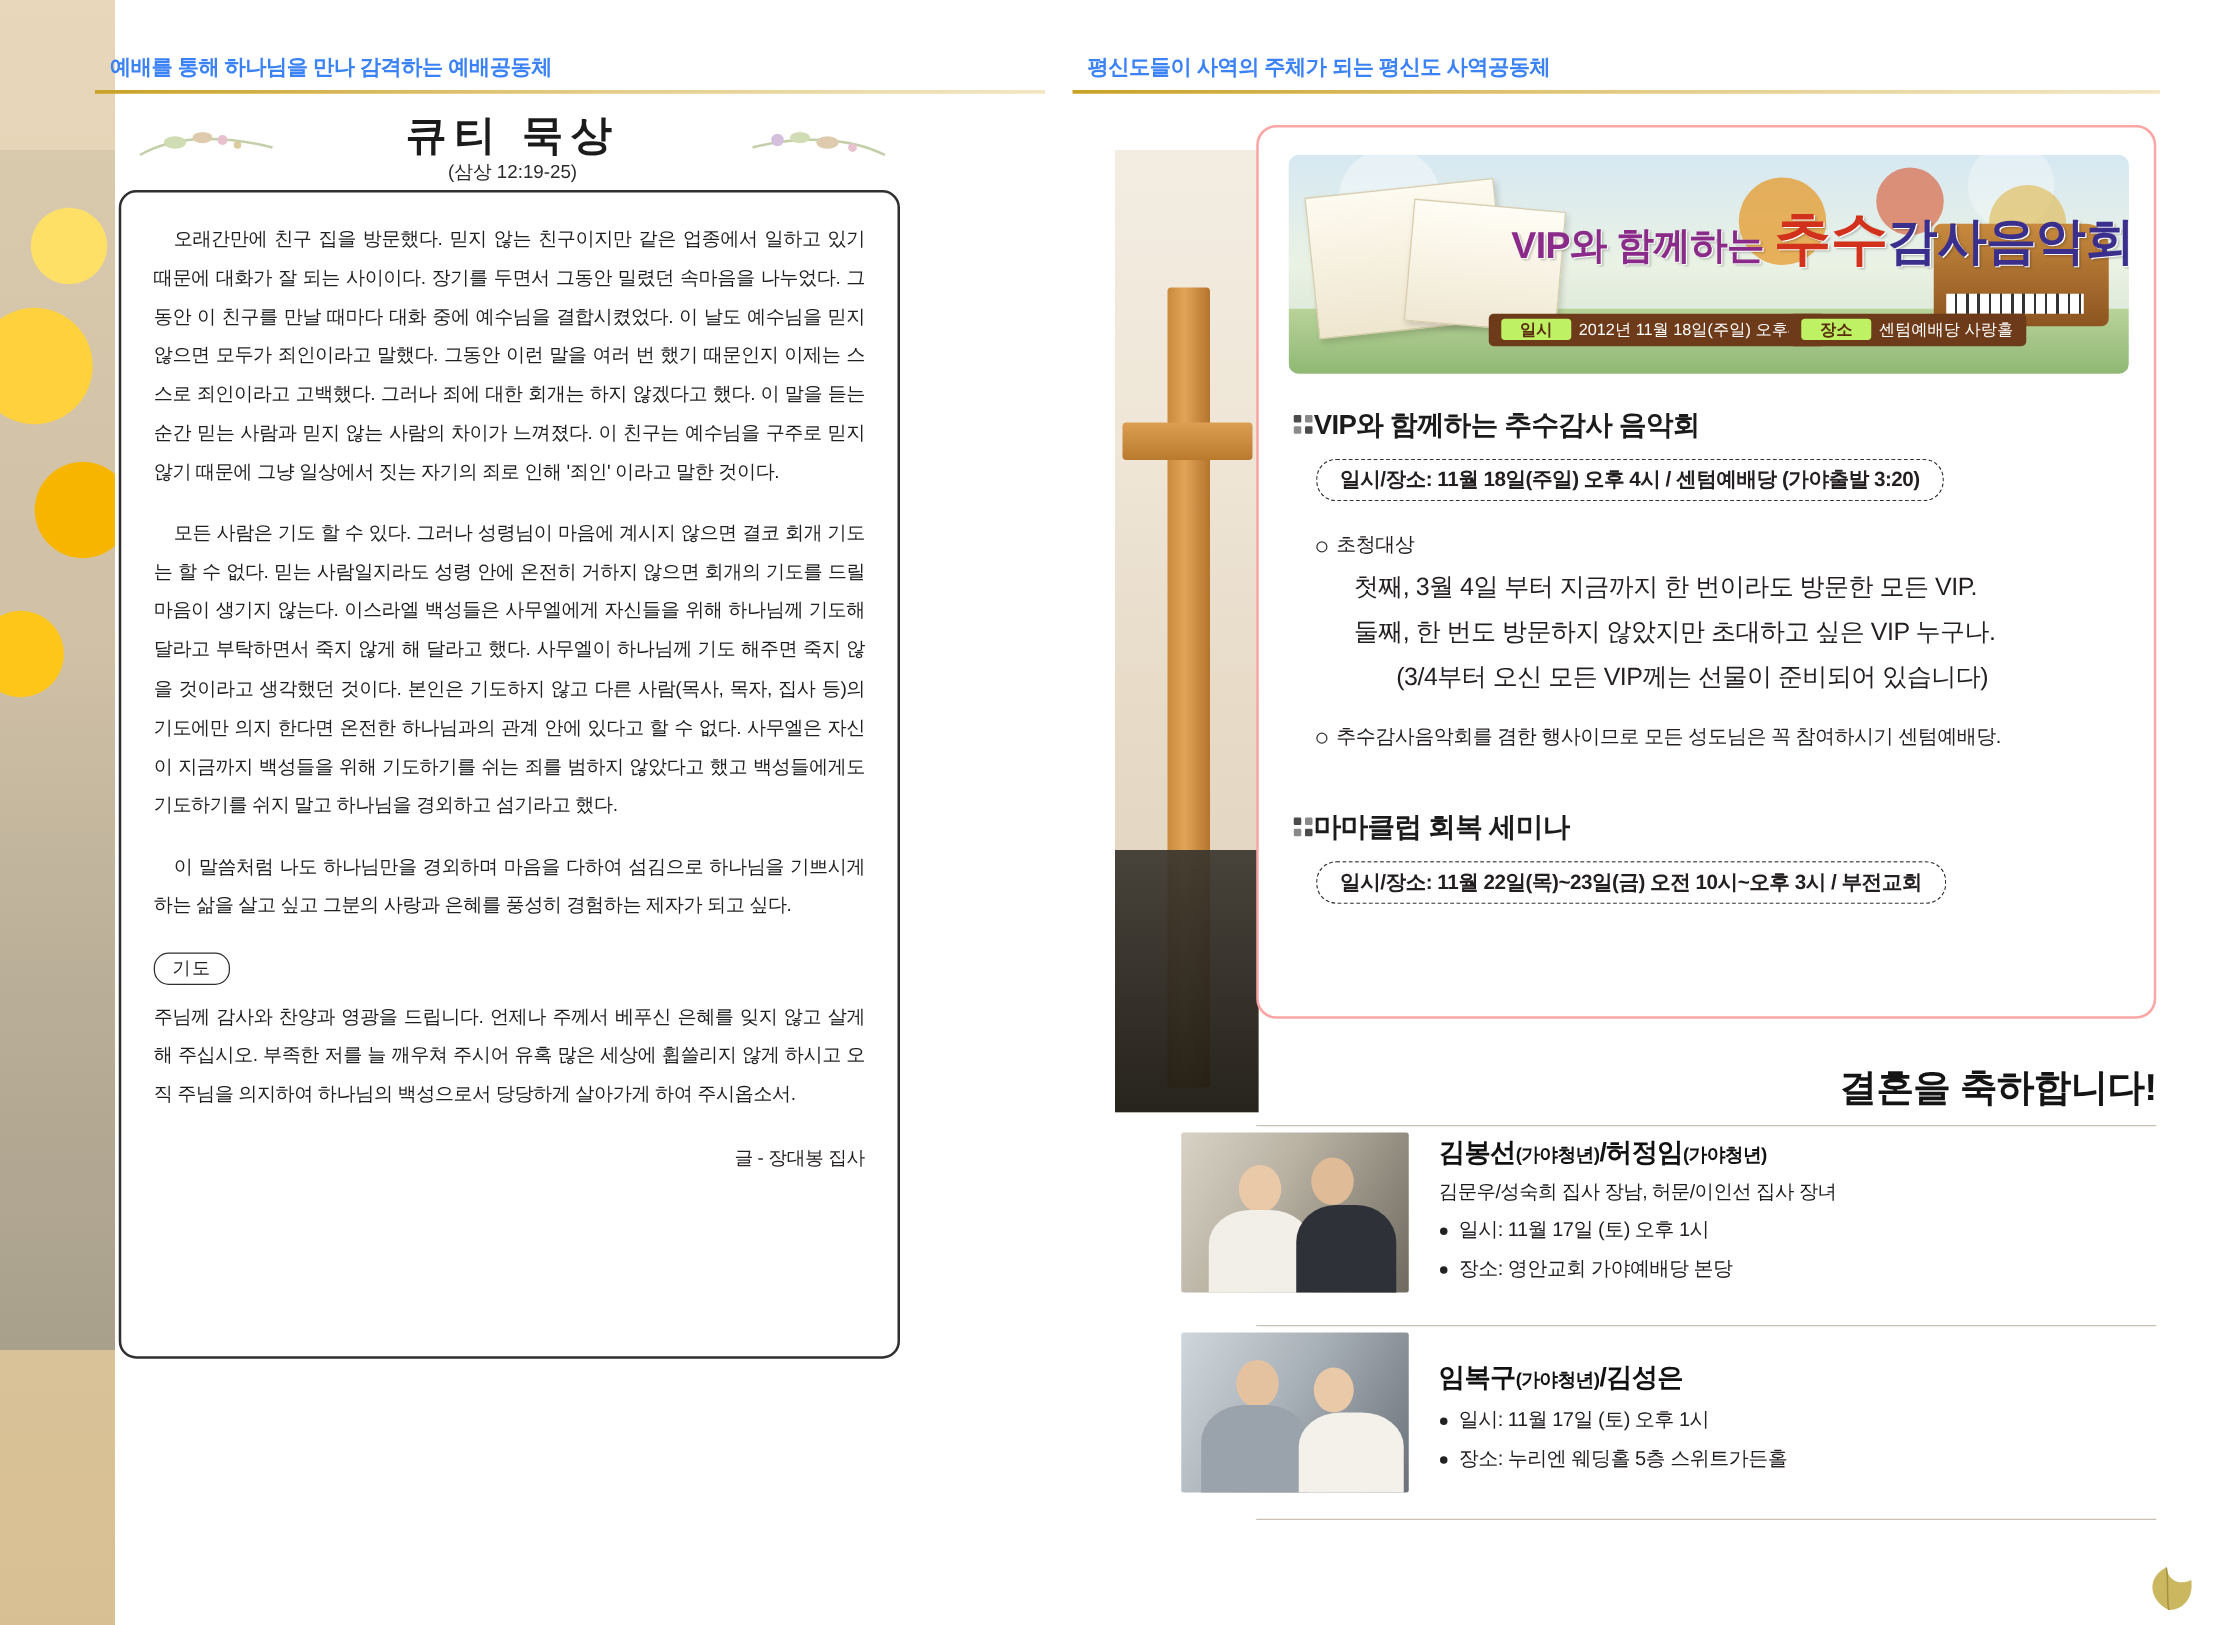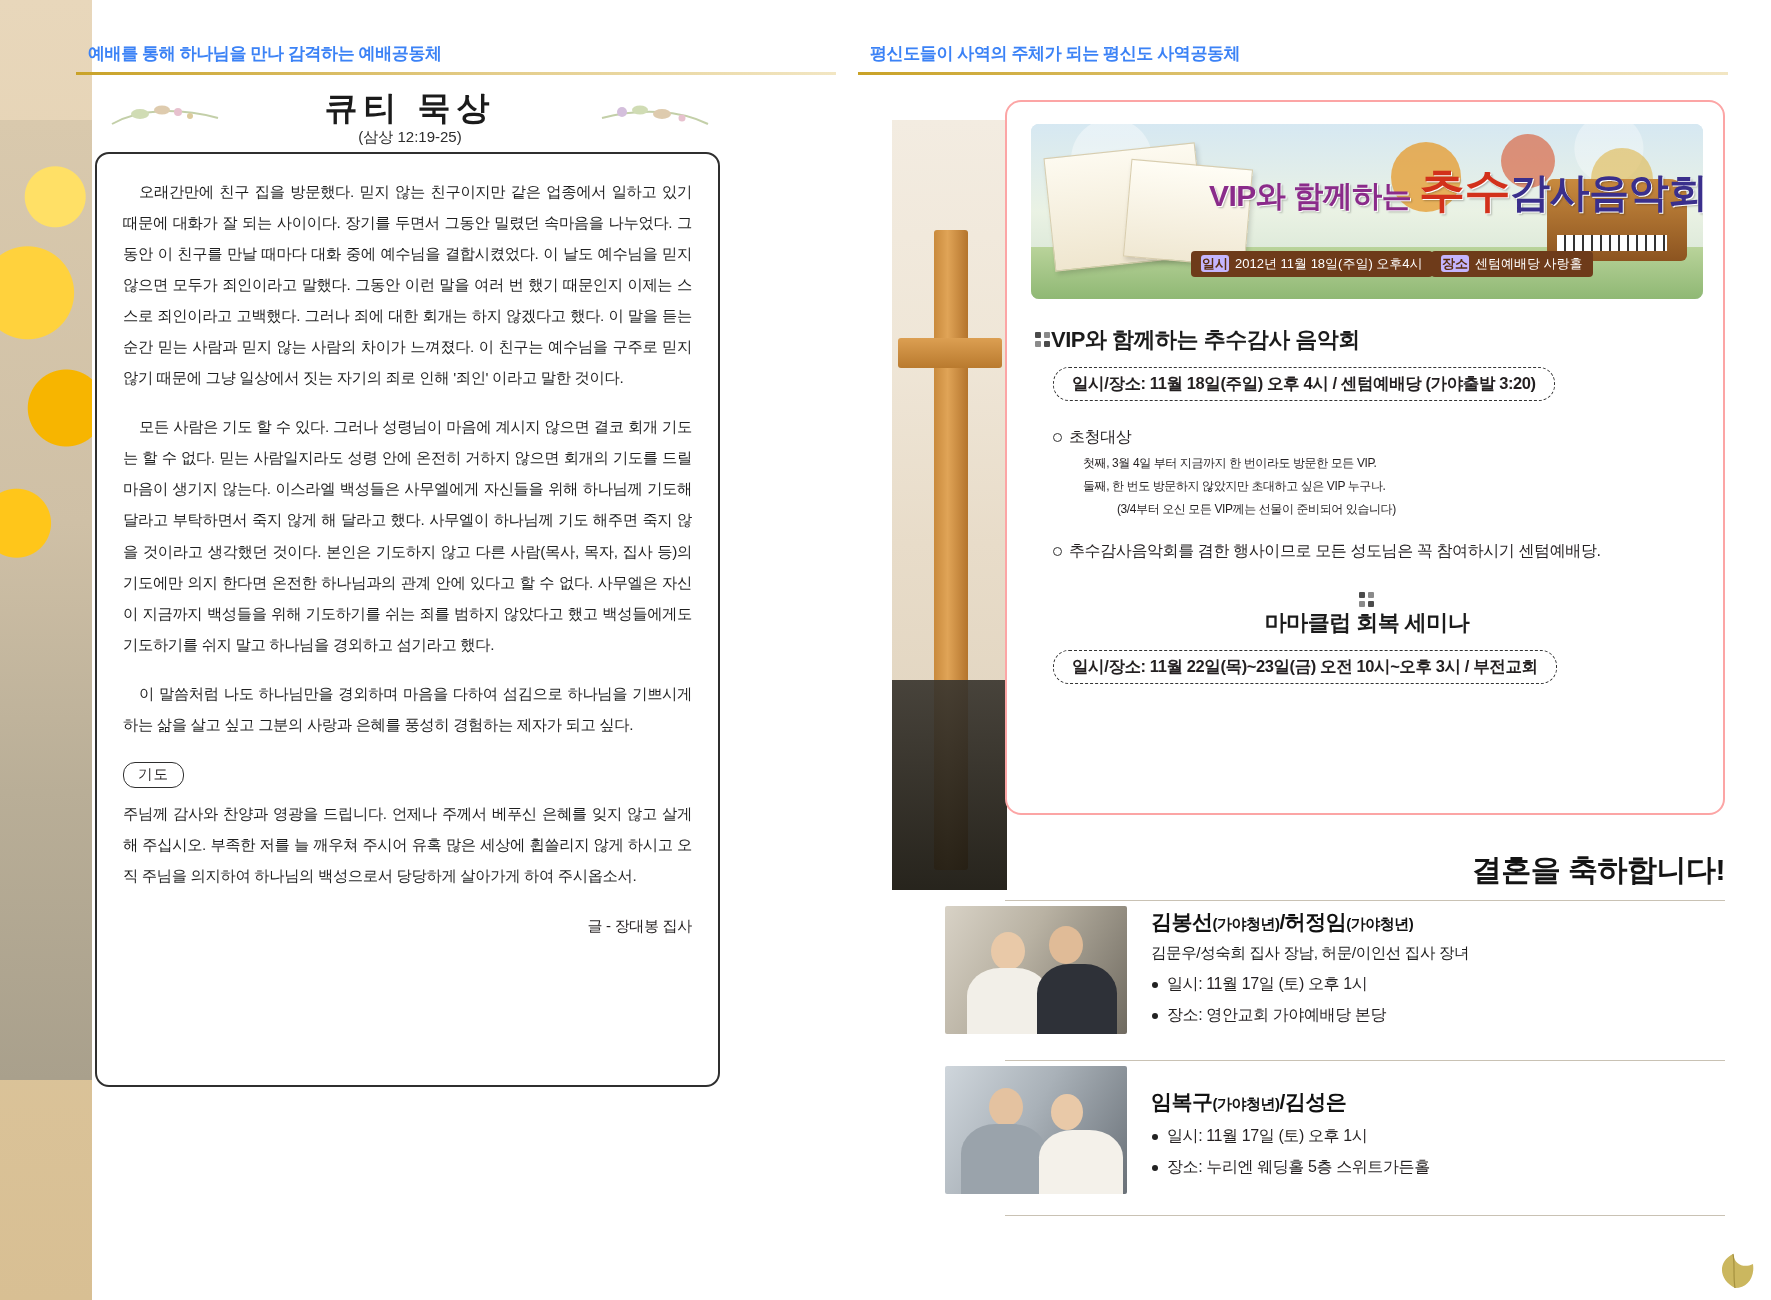--- a/index.html
+++ b/index.html
@@ -240,24 +240,24 @@
     font-size: 13px;
     color: #ffffff;
     background: #6e3b1a;
     border-radius: 4px;
     padding: 4px 10px;
     white-space: nowrap;
   }
   .banner-when { left: 160px; }
   .banner-where { left: 400px; }
   .banner-when .tag, .banner-where .tag {
-    background: #c4b5fd;
+    background: #bef264;
     color: #5a2c0c;
     border-radius: 3px;
-    padding: 1px 1px;
+    padding: 1px 15px;
     margin-right: 6px;
     font-weight: bold;
   }
 
   .sec-title {
     display: flex;
     align-items: center;
     font-size: 22px;
     font-weight: bold;
     color: #1b1b1b;
@@ -301,21 +301,21 @@
   }
   .ring-item:before {
     content: "";
     position: absolute;
     left: 0; top: 8px;
     width: 7px; height: 7px;
     border: 1.4px solid #333;
     border-radius: 50%;
   }
   .sub-line {
-    font-size: 12px;
+    font-size: 20px;
     letter-spacing: -0.4px;
     margin: 4px 0 2px 52px;
     line-height: 1.6;
   }
   .sub-line.indent { margin-left: 86px; }
 
   
   .wed-title {
     position: absolute;
     left: 1005px; top: 850px;
@@ -492,21 +492,21 @@
     <div class="dash-pill">일시/장소: 11월 18일(주일) 오후 4시 / 센텀예배당 (가야출발 3:20)</div>
 
     <div class="ring-item">초청대상</div>
     <div class="sub-line">첫째, 3월 4일 부터 지금까지 한 번이라도 방문한 모든 VIP.</div>
     <div class="sub-line">둘째, 한 번도 방문하지 않았지만 초대하고 싶은 VIP 누구나.</div>
     <div class="sub-line indent">(3/4부터 오신 모든 VIP께는 선물이 준비되어 있습니다)</div>
 
     <div class="ring-item" style="margin-top:20px;">추수감사음악회를 겸한 행사이므로 모든 성도님은 꼭 참여하시기 센텀예배당.</div>
 
     
-    <div class="sec-title" style="margin-top:28px;flex-direction:column;">
+    <div class="sec-title" style="margin-top:44px;">
       <span class="bullet-sq">
           <i></i>
           <i></i>
           <i></i>
           <i></i>
         </span>
       <span>마마클럽 회복 세미나</span>
     </div>
     <div class="dash-pill">일시/장소: 11월 22일(목)~23일(금) 오전 10시~오후 3시 / 부전교회</div>
   </div>

